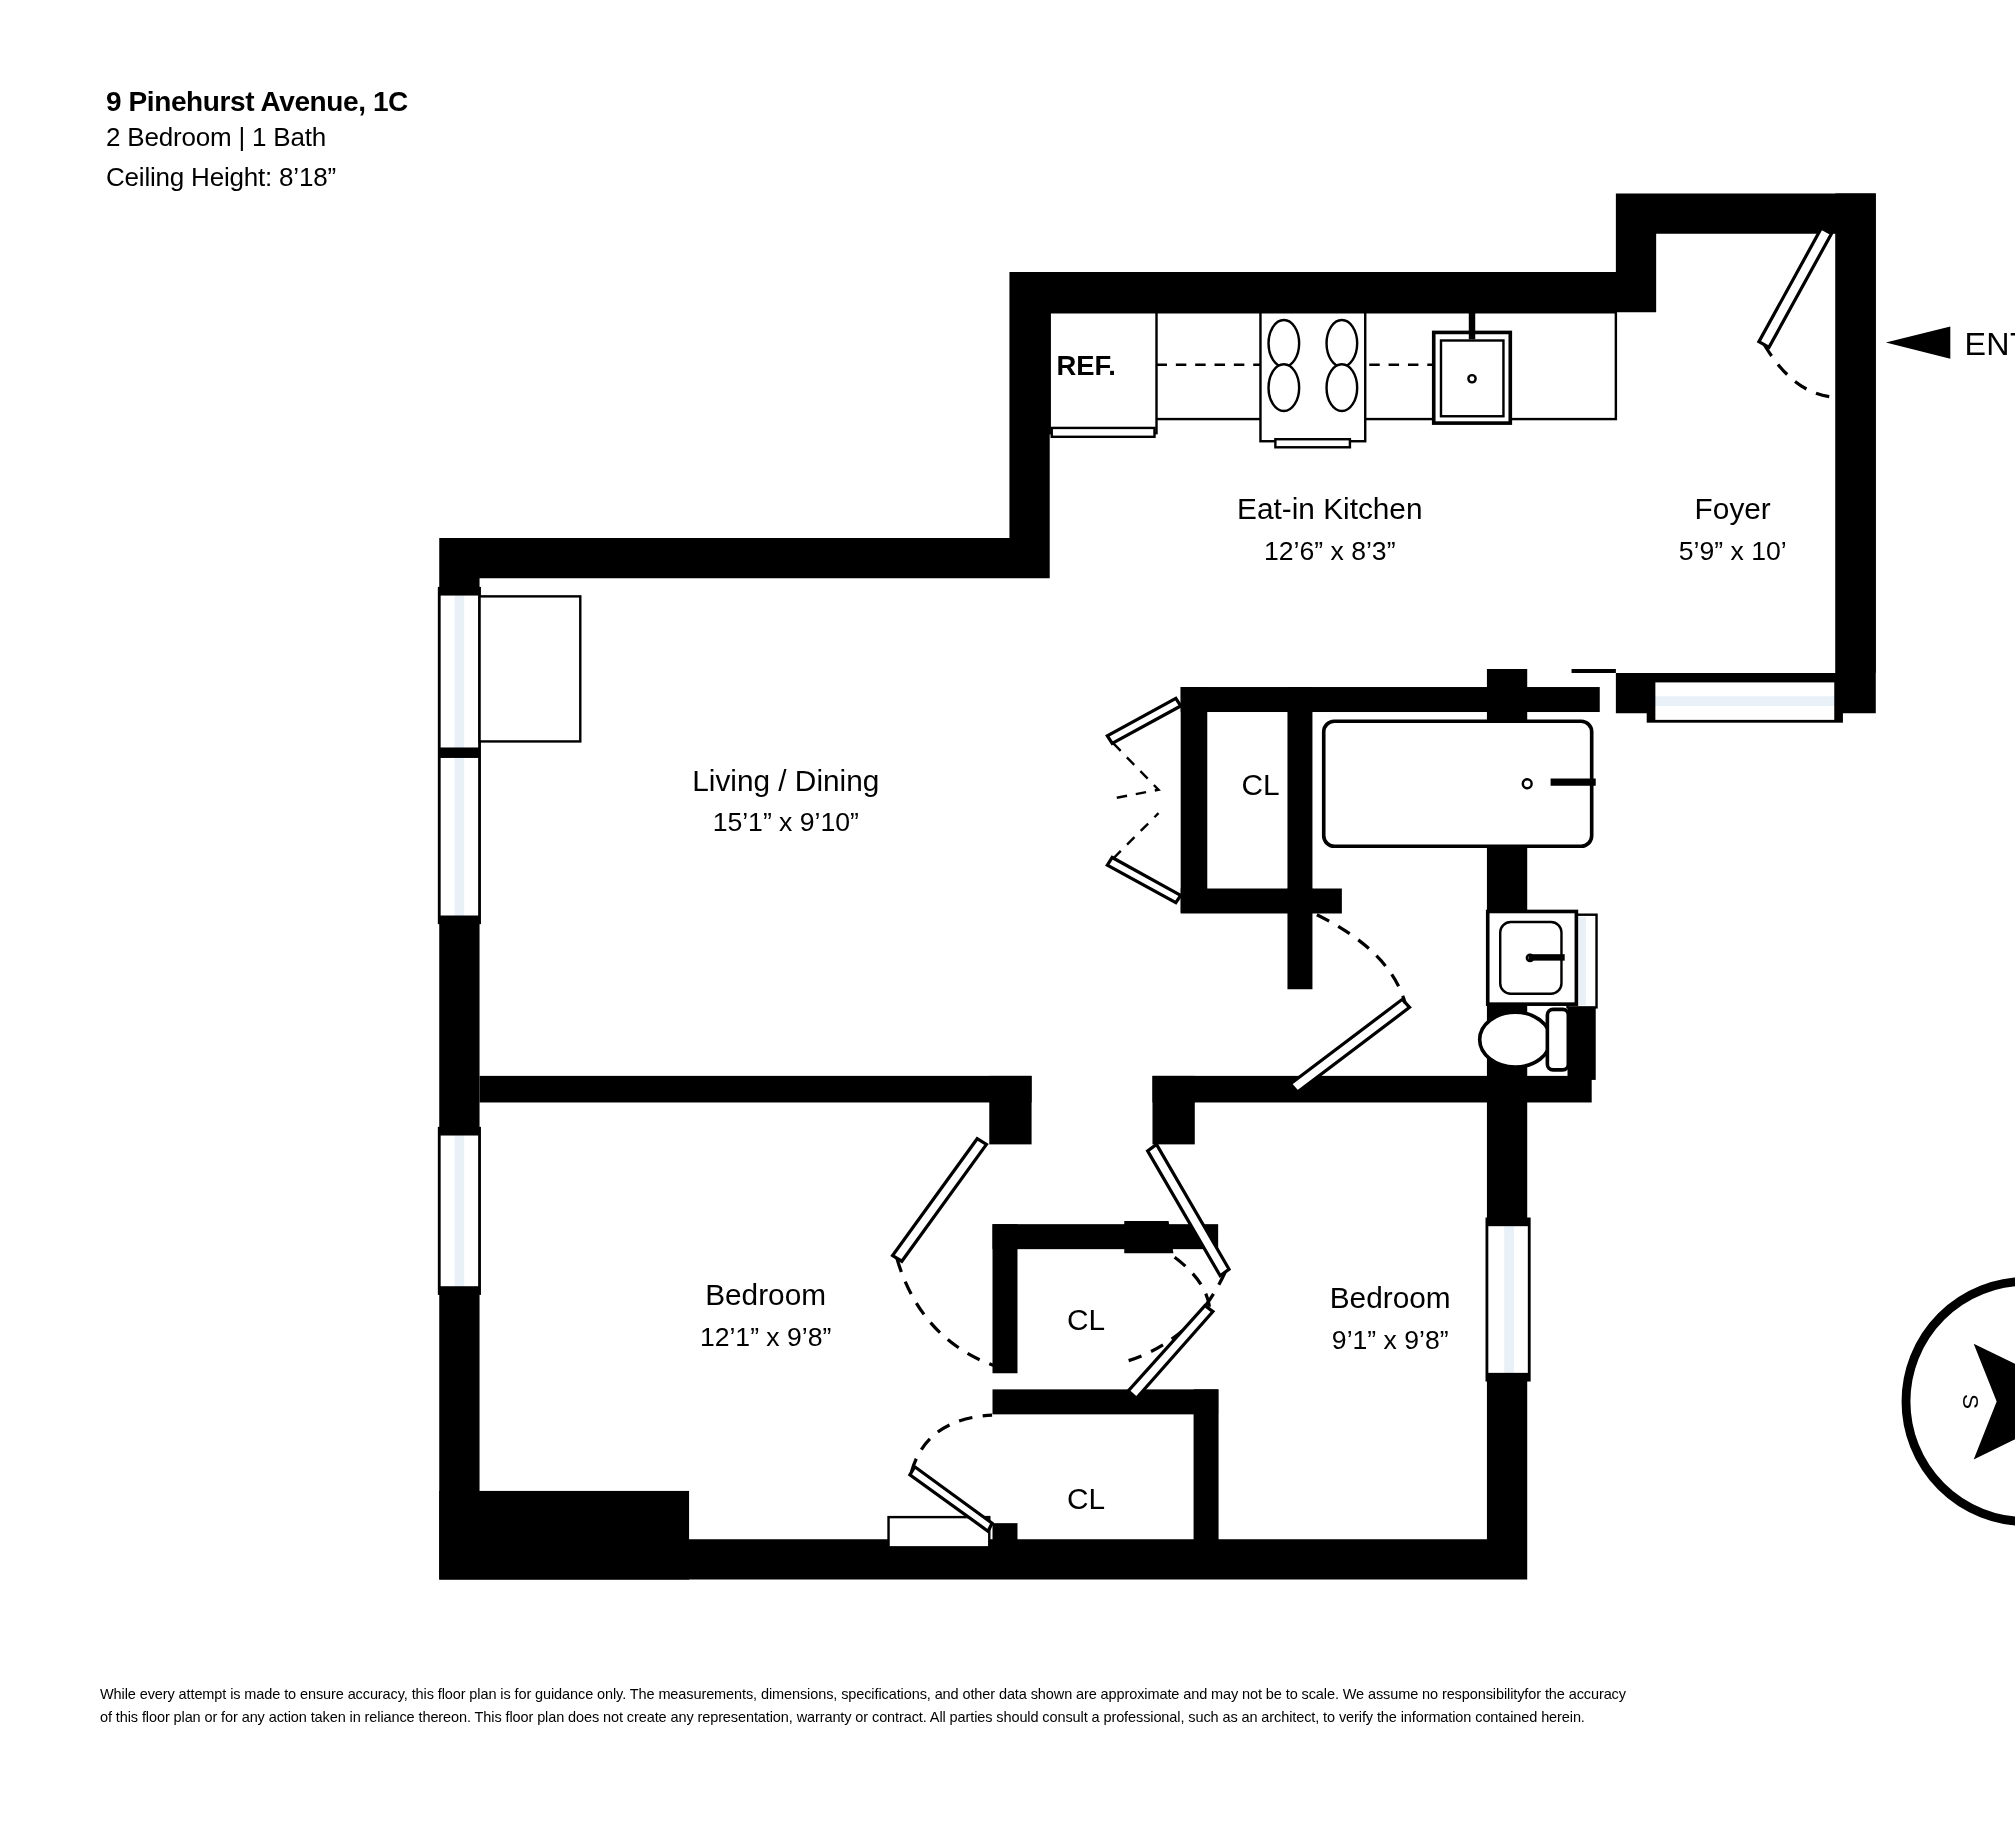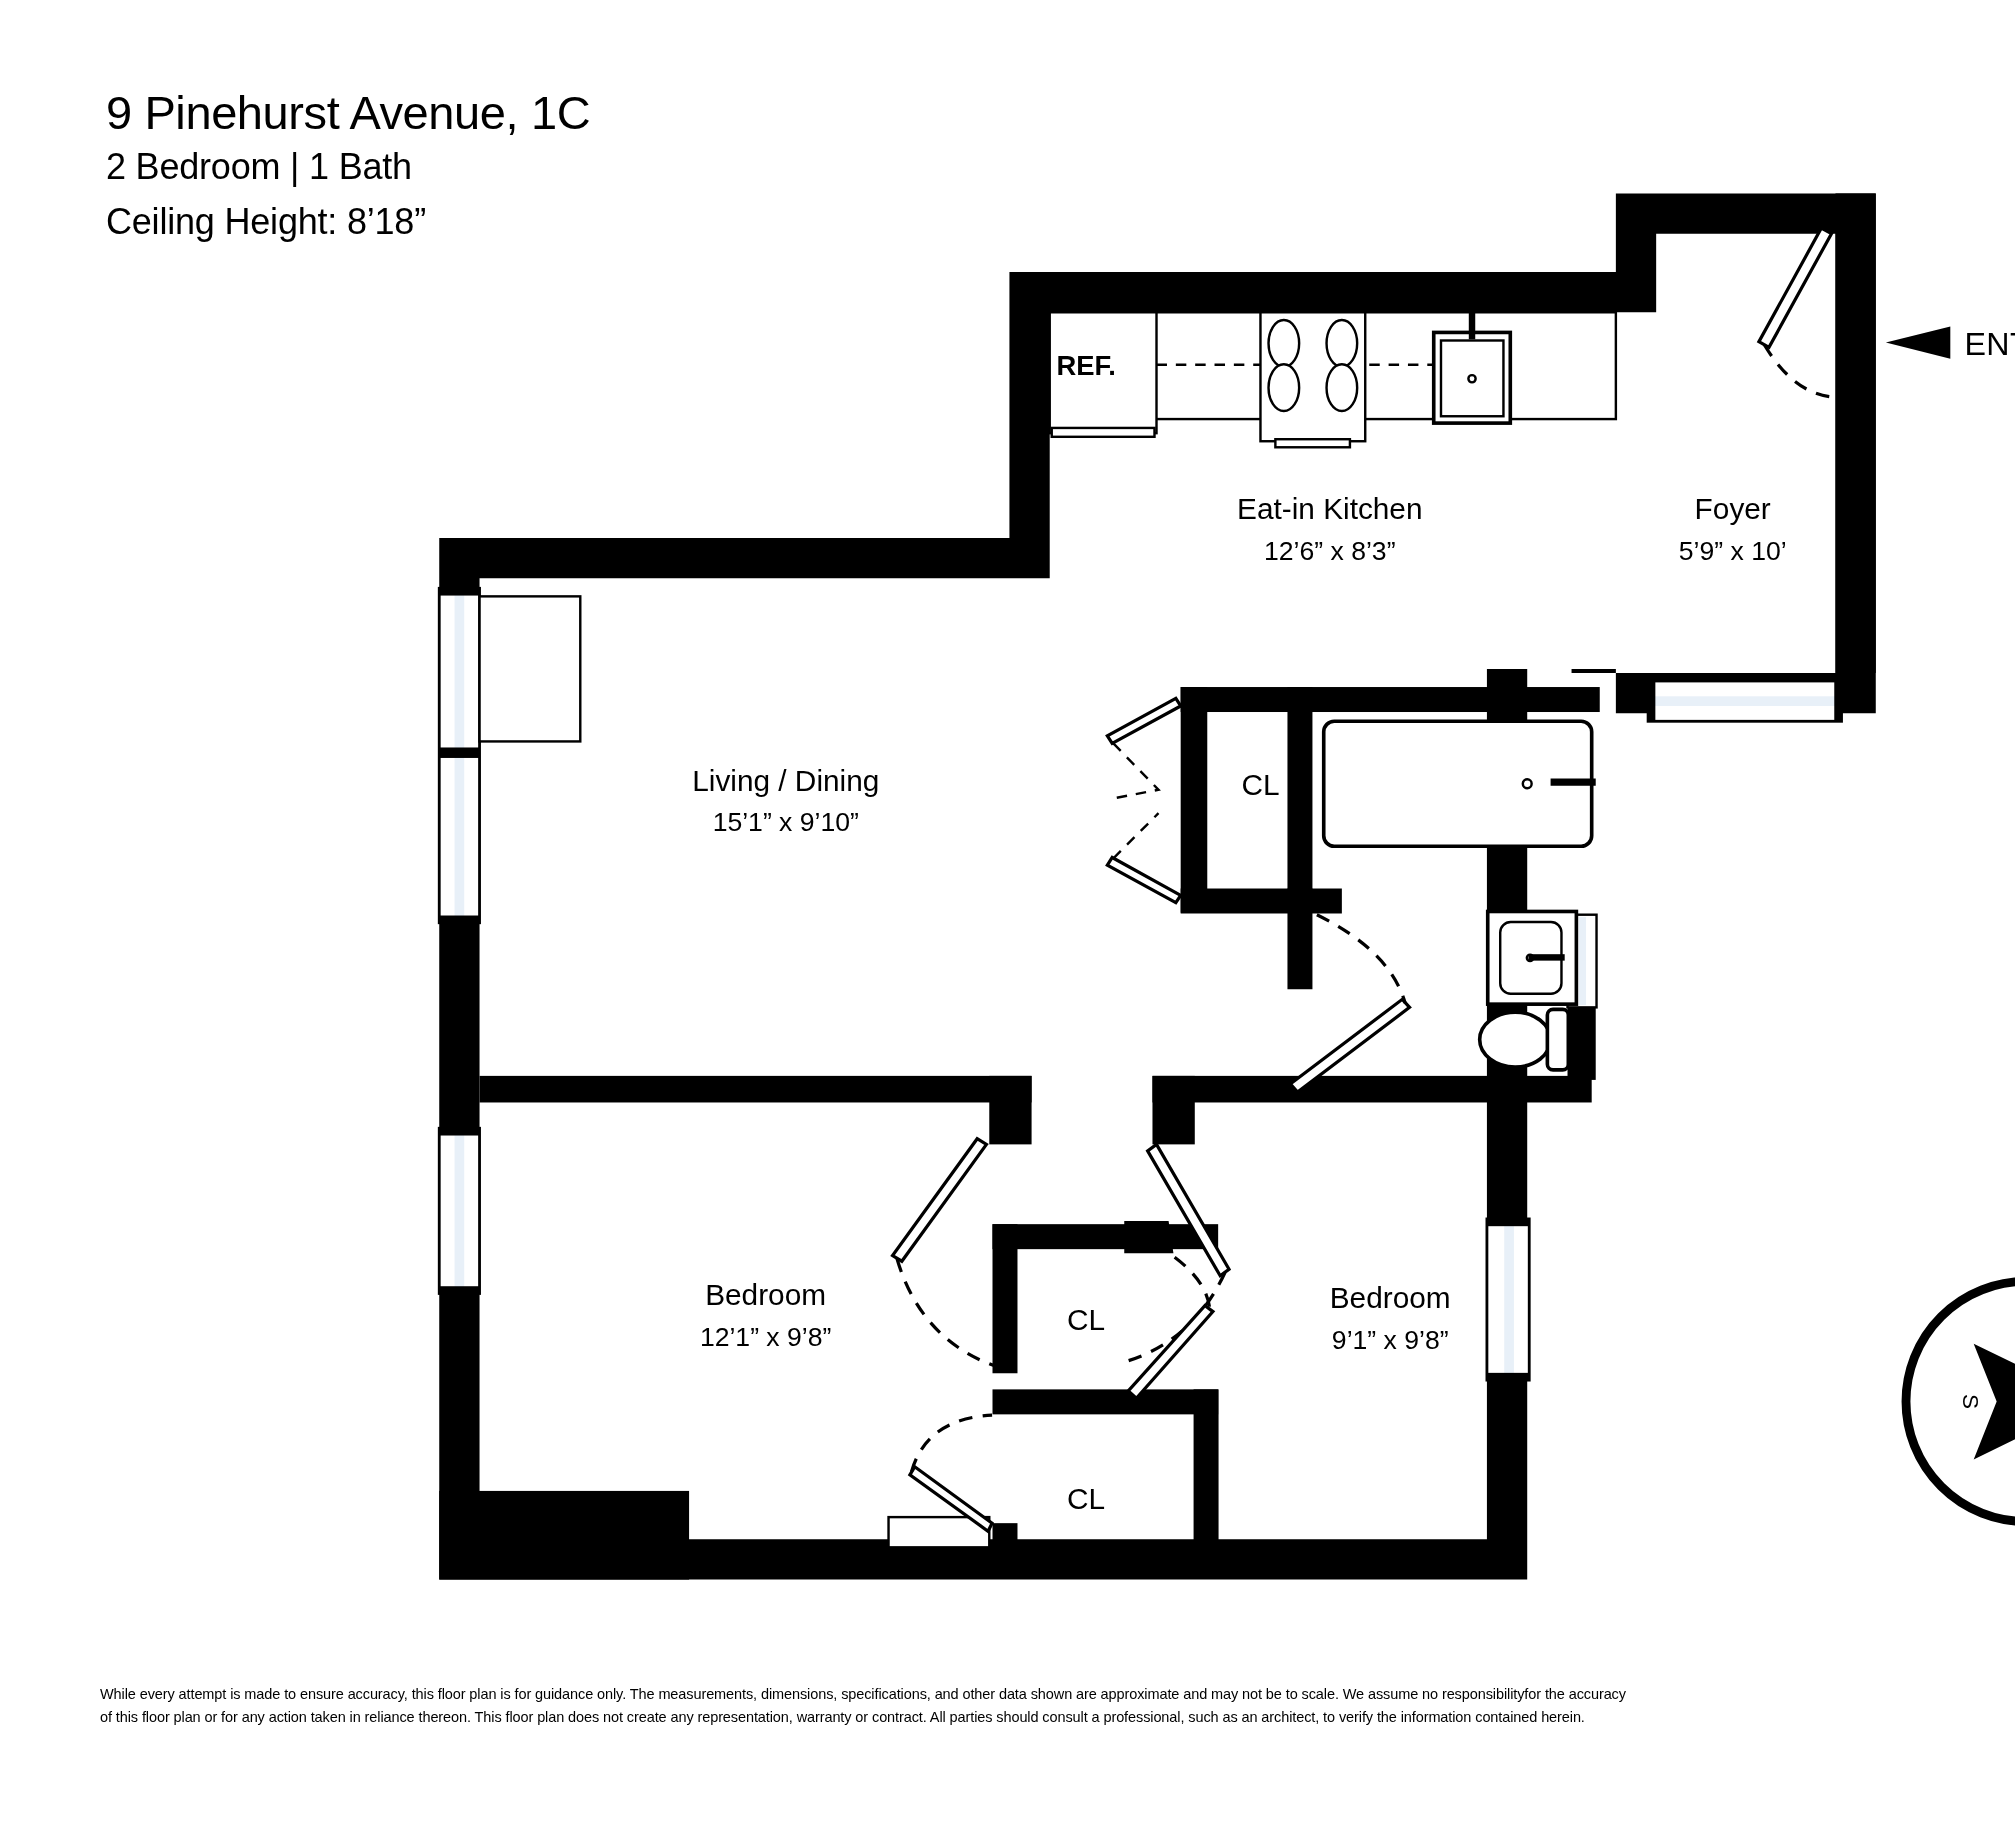--- a/index.html
+++ b/index.html
@@ -4,22 +4,22 @@
 <style>
   html,body{margin:0;padding:0;background:#ffffff;}
   body{
     width:2367px;height:1829px;
     font-family:"Liberation Sans","DejaVu Sans",sans-serif;
     color:#000000;
     position:relative;
     overflow:hidden;
   }
   .header{position:absolute;left:106px;top:85px;}
-  .title{font-size:47px;line-height:1.18;font-weight:400;letter-spacing:-0.4px;white-space:nowrap;}
-  .sub{font-size:36px;line-height:1.52;font-weight:400;letter-spacing:-0.2px;white-space:nowrap;}
+  .title{font-size:28px;line-height:1.18;font-weight:700;letter-spacing:-0.4px;white-space:nowrap;}
+  .sub{font-size:26px;line-height:1.52;font-weight:400;letter-spacing:-0.2px;white-space:nowrap;}
   .plan-wrap{position:absolute;left:0;top:0;width:2367px;height:1829px;}
   svg.plan{position:absolute;left:0;top:0;}
   .rm-name{font-family:"Liberation Sans","DejaVu Sans",sans-serif;font-size:74px;text-anchor:middle;fill:#000;}
   .rm-dim{font-family:"Liberation Sans","DejaVu Sans",sans-serif;font-size:66px;text-anchor:middle;fill:#000;}
   .cl-lbl{font-family:"Liberation Sans","DejaVu Sans",sans-serif;font-size:74px;text-anchor:middle;fill:#000;}
   .ref-lbl{font-family:"Liberation Sans","DejaVu Sans",sans-serif;font-size:68px;font-weight:700;text-anchor:start;fill:#000;}
   .entry-lbl{font-family:"Liberation Sans","DejaVu Sans",sans-serif;font-size:80px;text-anchor:start;fill:#000;letter-spacing:1px;}
   .comp-lbl{font-family:"Liberation Sans","DejaVu Sans",sans-serif;font-size:56px;text-anchor:middle;fill:#000;}
   .wall{fill:#000000;}
   .fixt{fill:#ffffff;stroke:#000000;stroke-width:9;}

